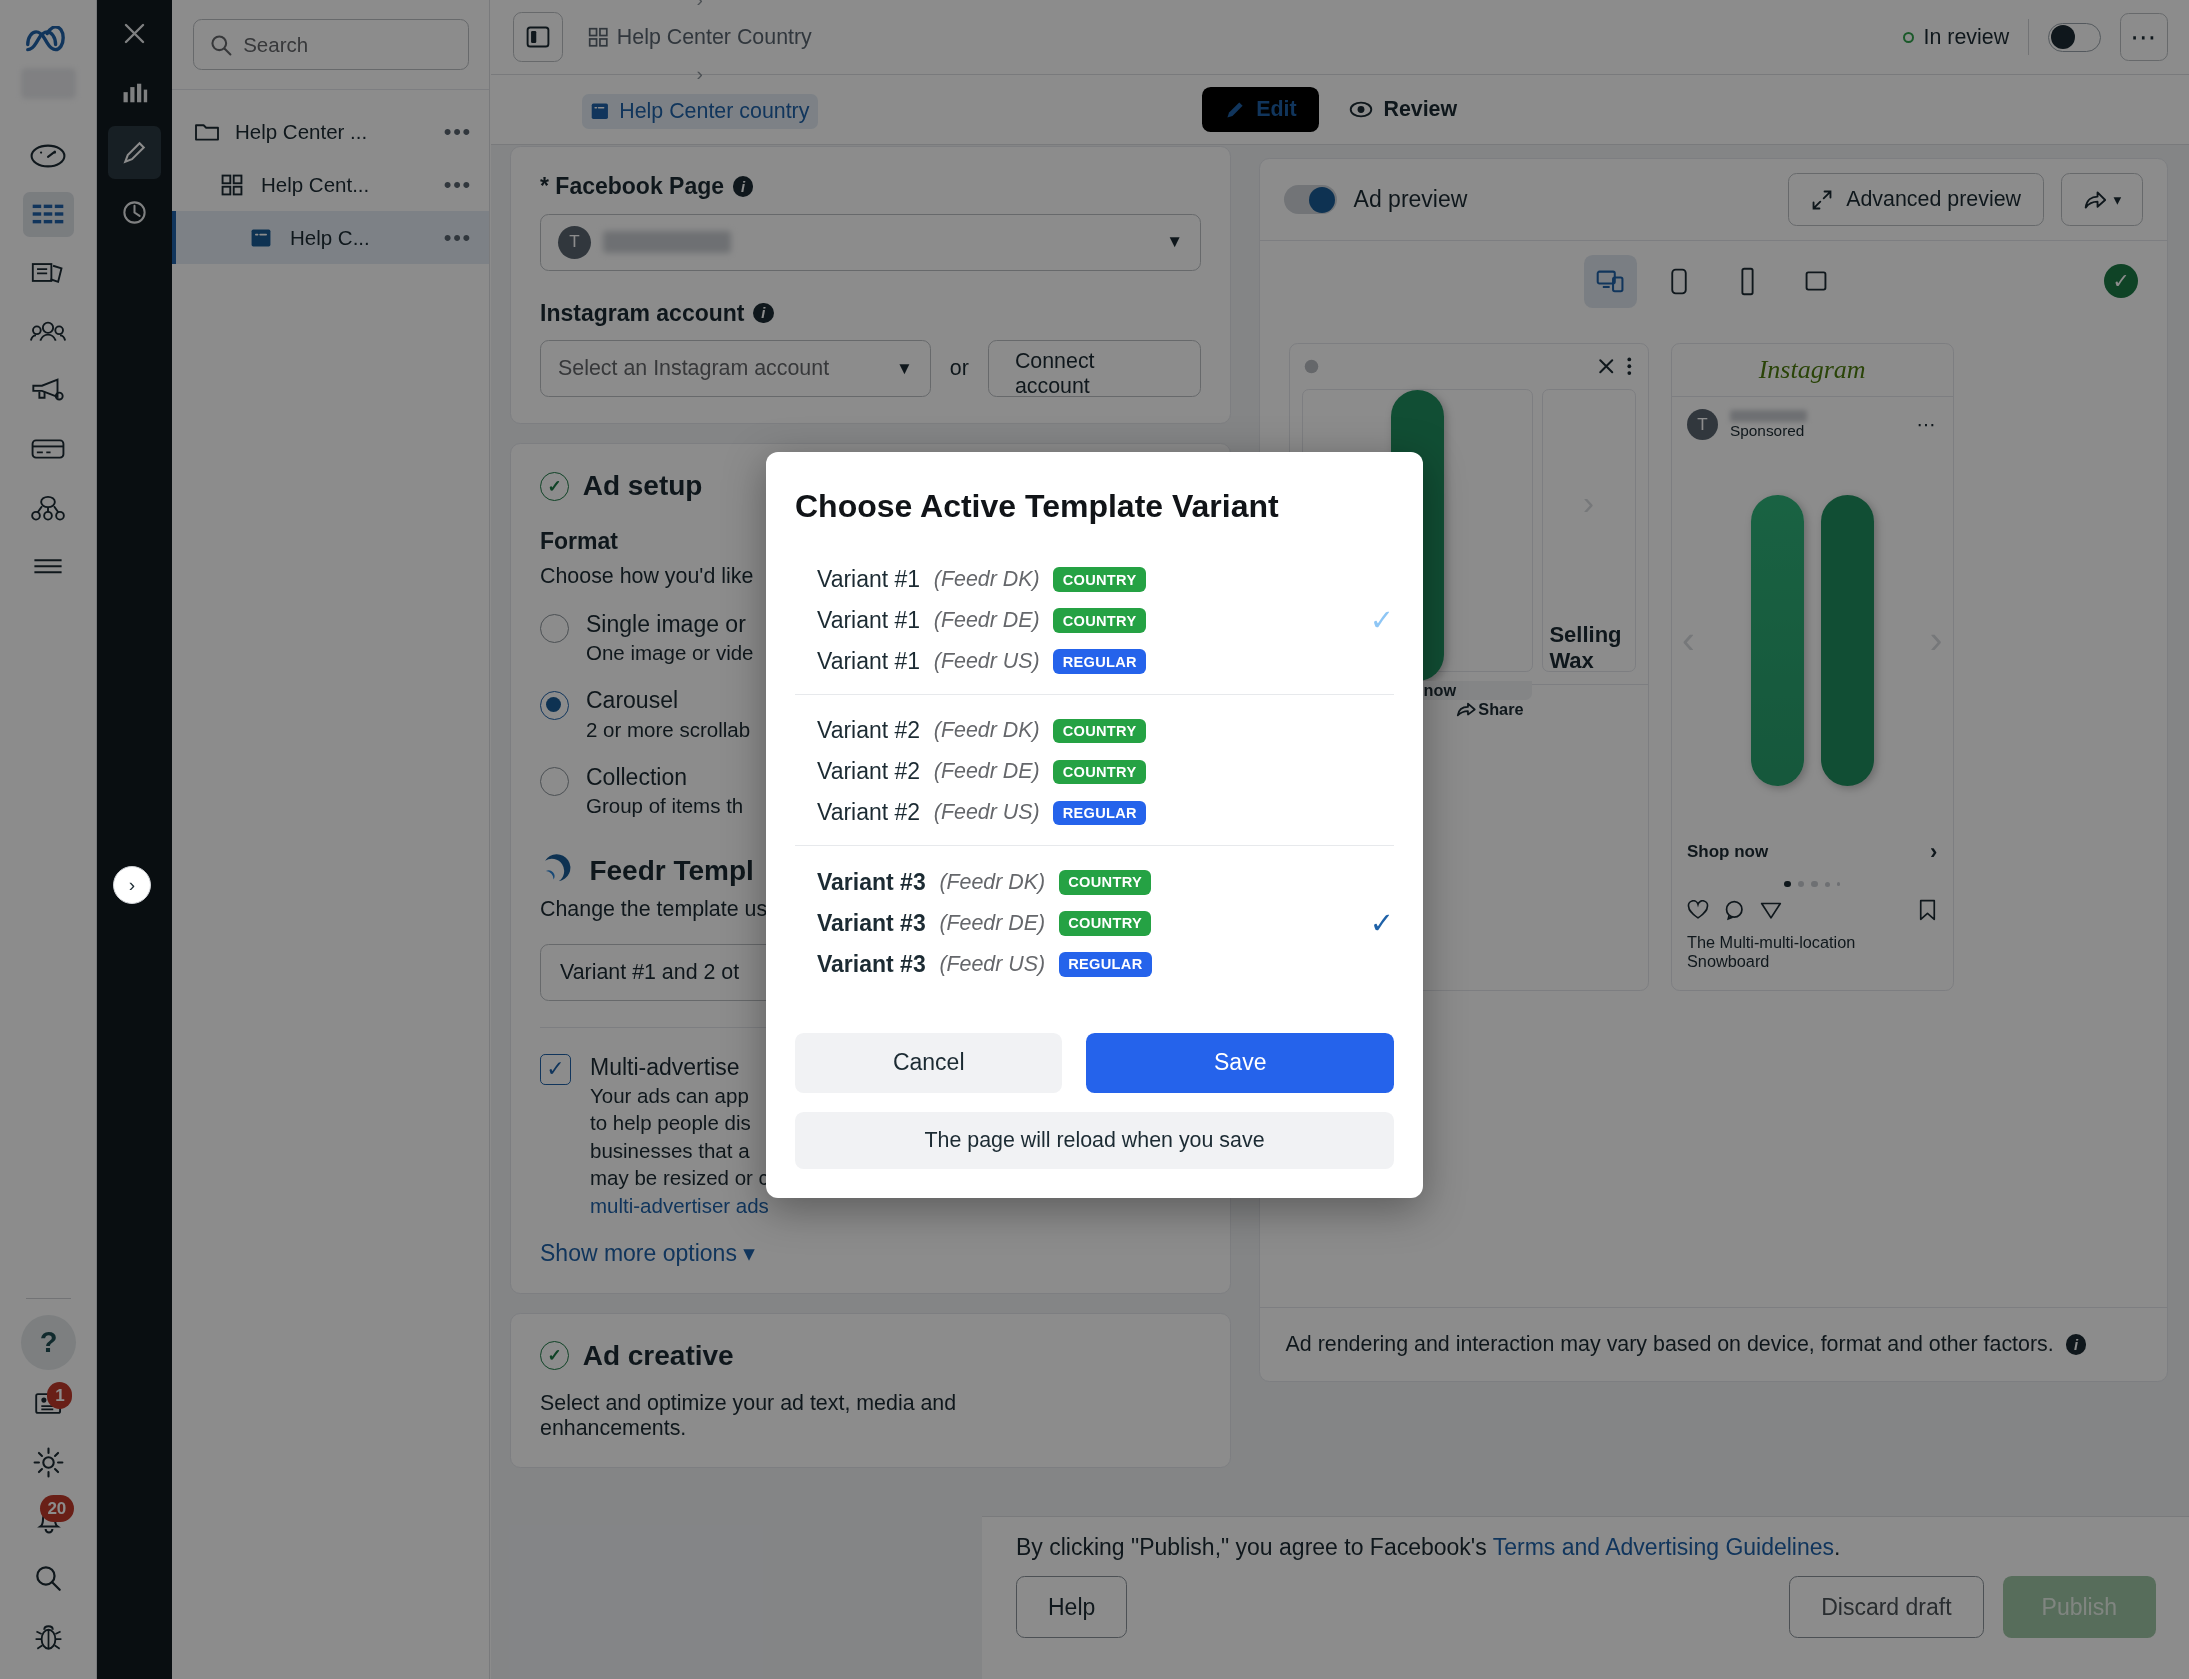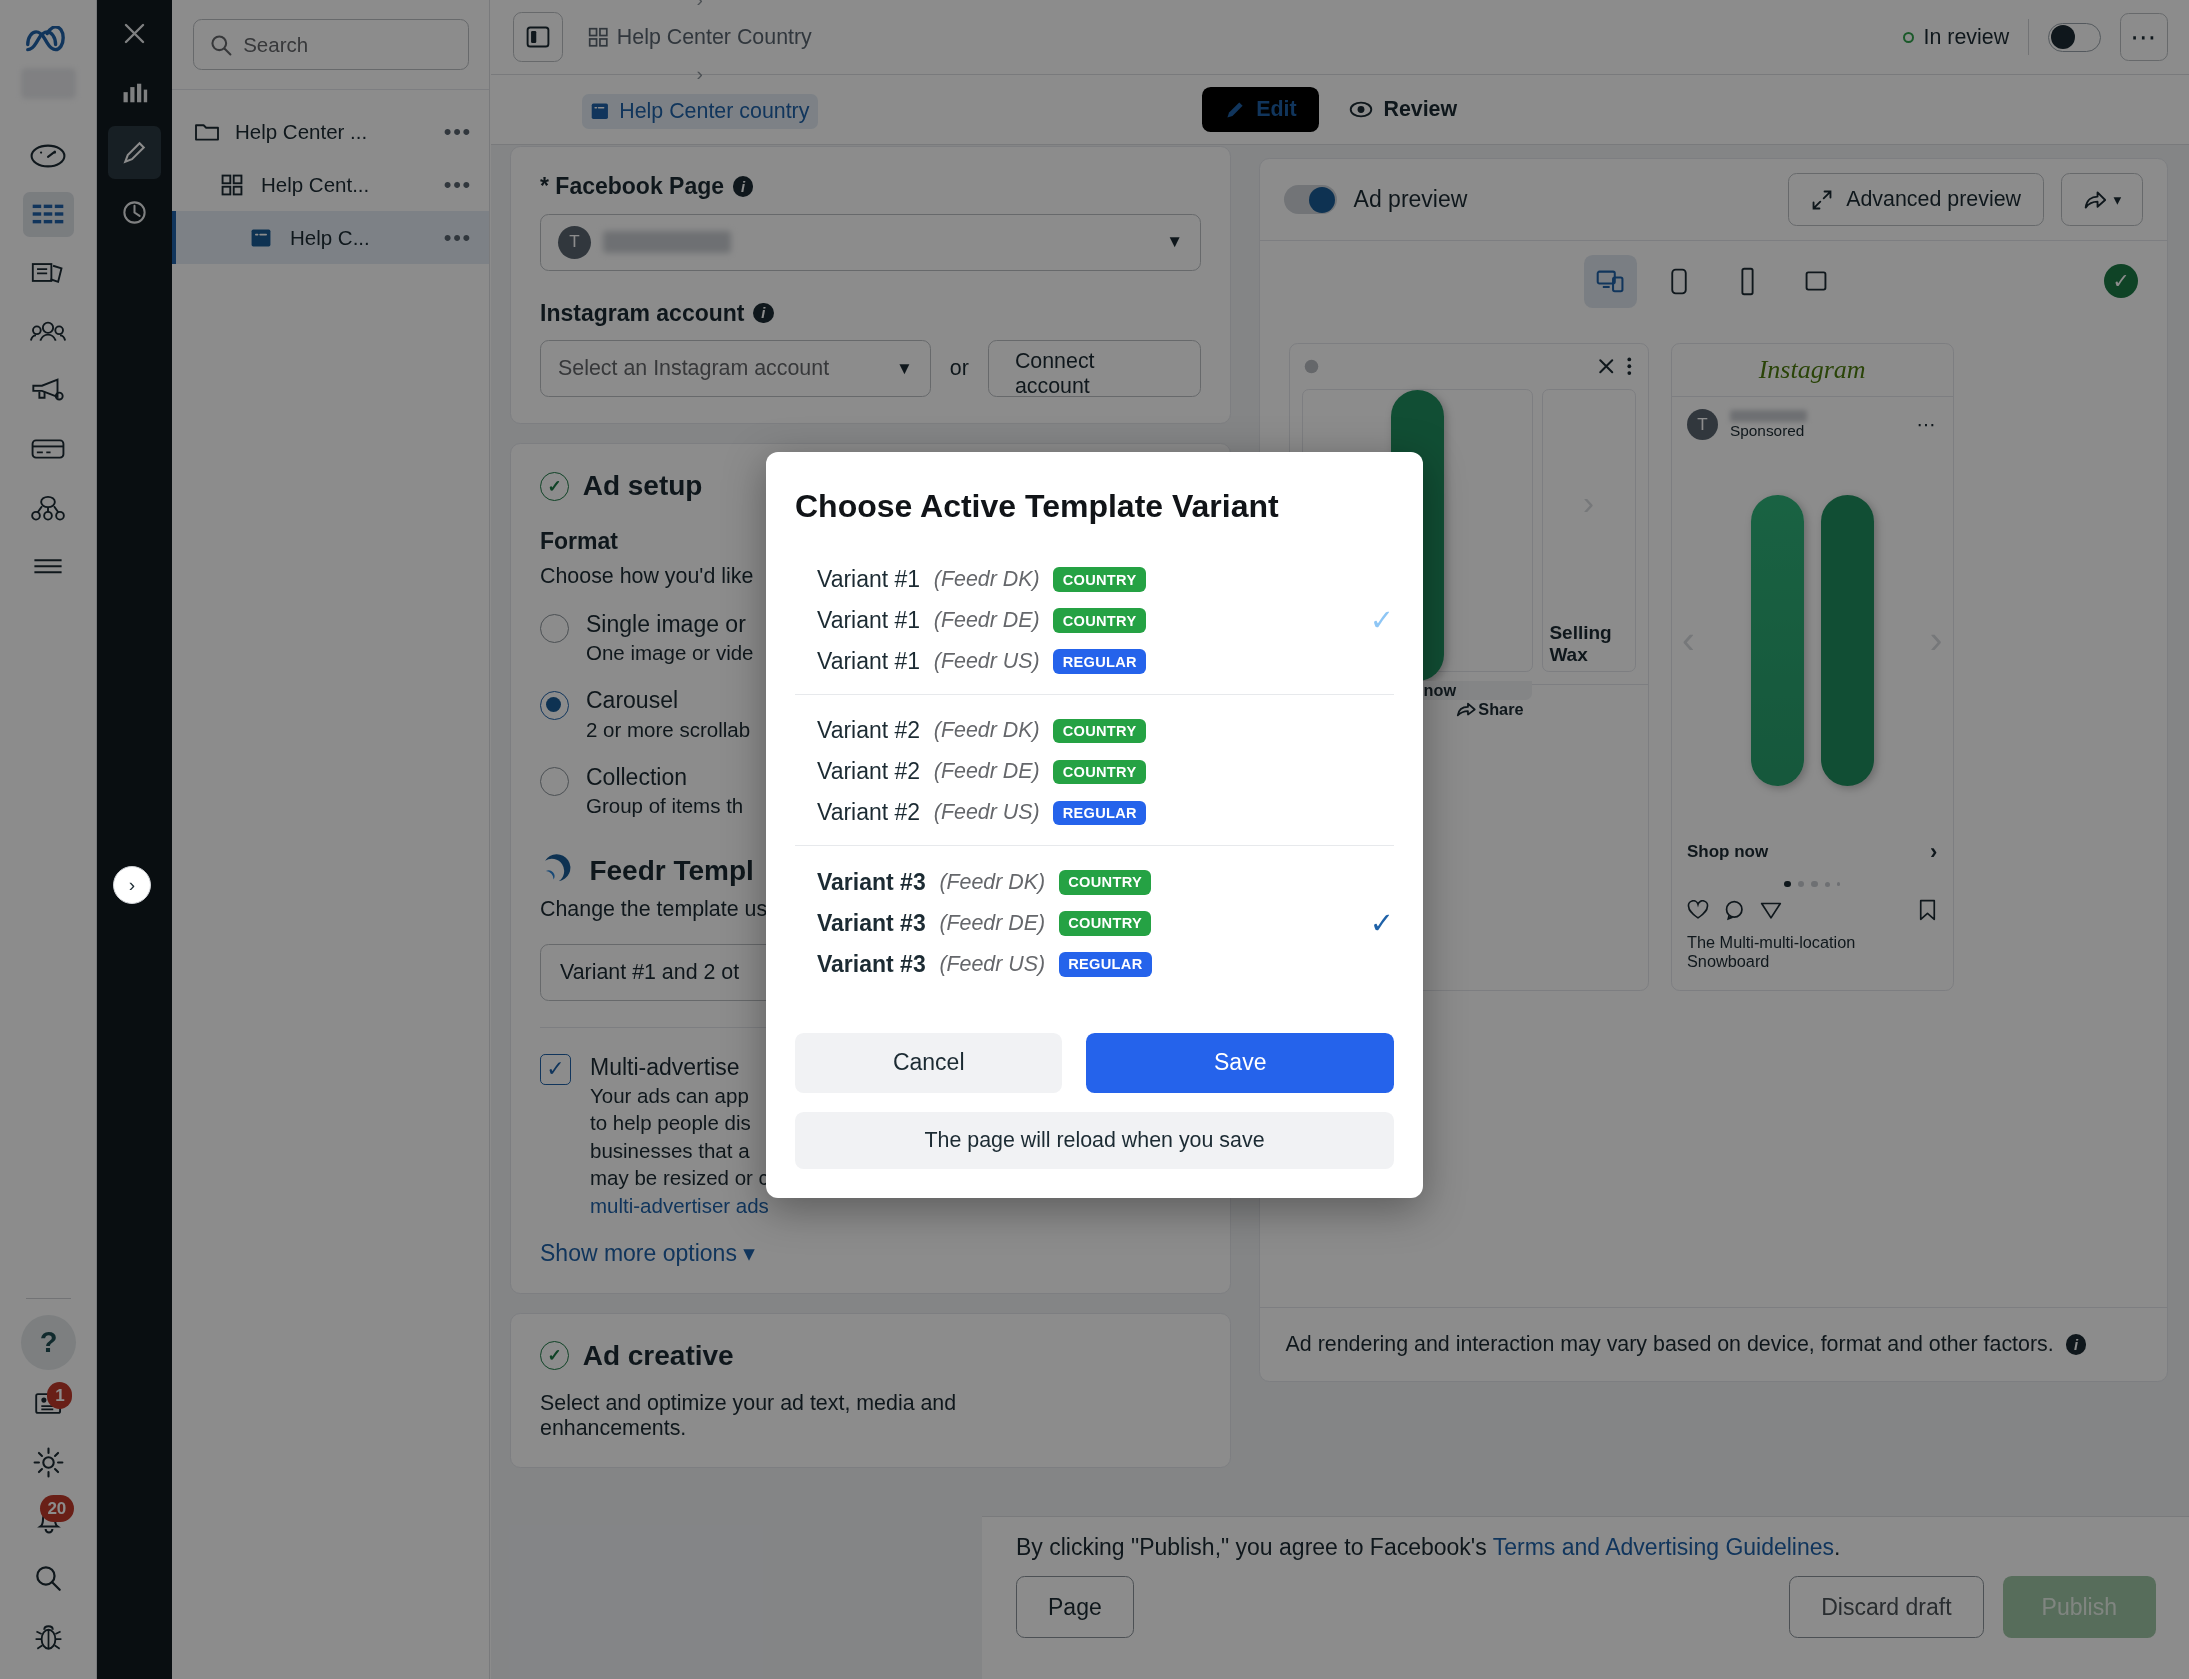--- a/index.html
+++ b/index.html
@@ -674,21 +674,21 @@
                 <div style="flex:1;border:0.9px solid #e4e6eb;border-radius:6.8px;height:283px;display:flex;flex-direction:column;">
                   <div style="flex:1;display:flex;align-items:center;justify-content:center;">
                       <div class="board pat"></div>
                     </div>
                   <div style="height:45px;display:flex;align-items:center;justify-content:center;background:#f0f2f5;border-radius:0 0 6.8px 6.8px;">
                     <span style="font-size:16.3px;font-weight:700;color:#1c2b33;">Shop now</span>
                   </div>
                 </div>
                 <div style="width:94px;border:0.9px solid #e4e6eb;border-radius:6.8px;height:283px;display:flex;flex-direction:column;position:relative;">
                   <div style="flex:1;display:flex;align-items:center;justify-content:center;color:#d8dade;font-size:33px;">›</div>
-                  <div style="height:55px;padding:6.8px;font-size:19px;font-weight:700;color:#1c2b33;">Selling Wax</div>
+                  <div style="height:55px;padding:6.8px;font-size:22px;font-weight:700;color:#1c2b33;">Selling Wax</div>
                 </div>
               </div>
               <div style="display:flex;align-items:center;gap:43px;padding:15.4px 20.5px;border-top:0.9px solid #e4e6eb;margin-top:12px;">
                 <span style="display:flex;align-items:center;gap:8.6px;font-size:16.3px;font-weight:700;color:#1c2b33;">
                   <svg width="19" height="17" viewBox="0 0 22 20">
                       <path d="M2 3h18v11H8l-6 5z" fill="none" stroke="#1c2b33" stroke-width="2"></path>
                     </svg>
                   <span>Comment</span>
                 </span>
                 <span style="display:flex;align-items:center;gap:2px;font-size:16.3px;font-weight:700;color:#1c2b33;">
@@ -763,21 +763,21 @@
         </div>
       </div>
     </div>
 
     <div class="footer">
       <div class="foot-txt">
         <span>By clicking "Publish," you agree to Facebook's </span><span class="link">Terms and Advertising Guidelines</span><span>.</span>
       </div>
       <div class="foot-row">
         <div class="close-btn">
-            <span>Page</span>
+            <span>Help</span>
           </div>
         <div class="foot-right">
           <div class="discard">
               <span>Discard draft</span>
             </div>
           <div class="publish">
               <span>Publish</span>
             </div>
         </div>
       </div>

